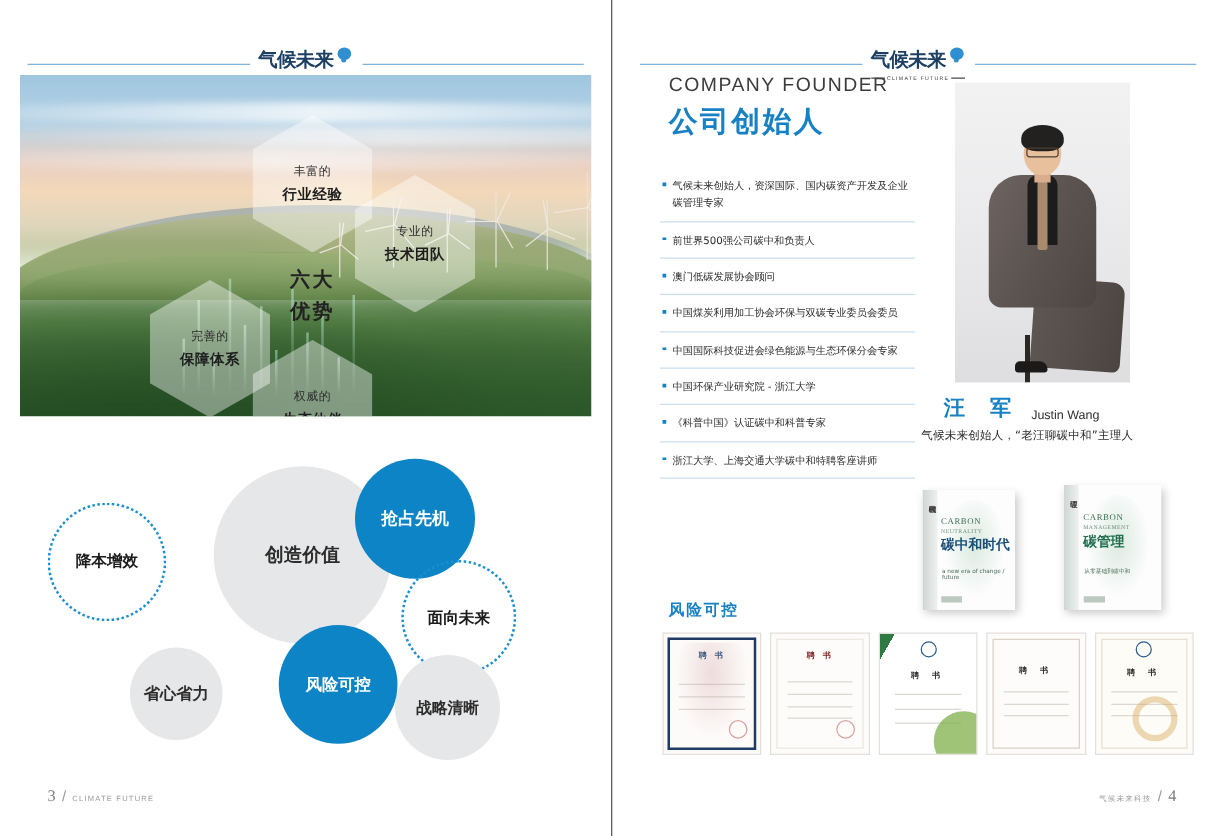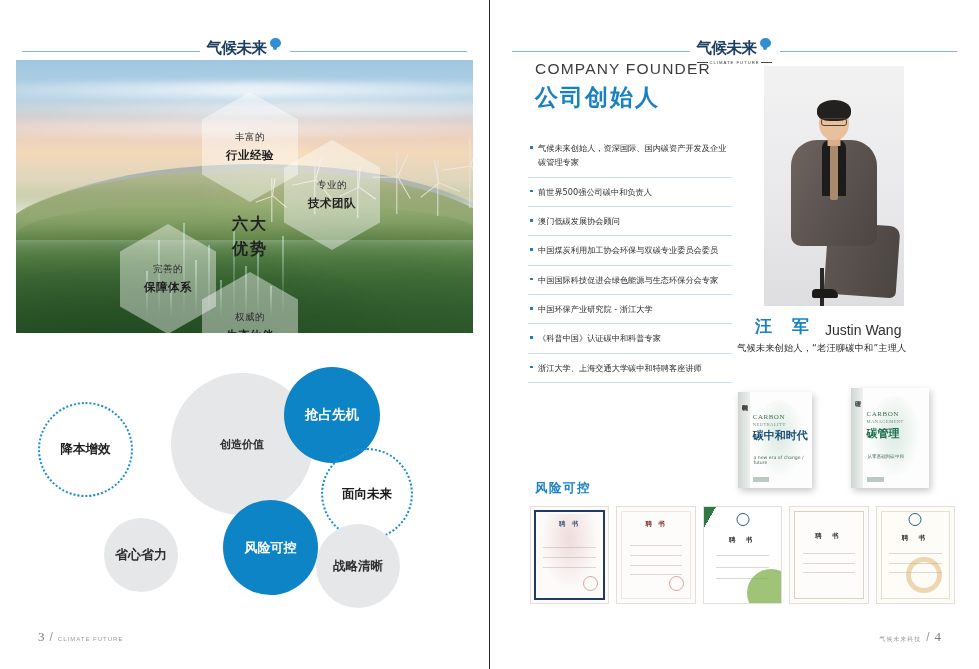--- a/index.html
+++ b/index.html
@@ -173,21 +173,21 @@
   .p-legs { position: absolute; left: 44%; top: 66%; width: 72px; height: 30%;
             background: linear-gradient(100deg,#5f5753,#4b4542); border-radius: 16px 10px 6px 6px;
             transform: rotate(4deg); }
   .p-stool{ position: absolute; left: 40%; top: 84%; width: 4px; height: 16%; background: #2a2724; }
   .p-shoe { position: absolute; left: 34%; top: 93%; width: 26px; height: 9px;
             background: #1c1a18; border-radius: 6px 10px 4px 4px; }
 
   .nm { position: absolute; left: 755px; top: 315px; display: flex; align-items: flex-end; gap: 9px; }
   .nm .cn { font-size: 17px; font-weight: 700; color: #1881c4; letter-spacing: 7px;
             font-family: "DejaVu Sans", sans-serif; }
-  .nm .en { font-size: 14px; color: #2f2f2f; }
+  .nm .en { font-size: 10px; color: #2f2f2f; }
   .nm-sub { position: absolute; left: 737px; top: 342px; font-size: 9.2px; color: #2b2b2b;
             font-family: "DejaVu Sans", sans-serif; letter-spacing: .2px; }
 
   .books { position: absolute; left: 738px; top: 388px; width: 215px; height: 105px; }
   .book { position: absolute; background: #fdfdfd; box-shadow: 2px 3px 7px rgba(0,0,0,.22);
           overflow: hidden; }
   .book .spine-dk { position: absolute; left: 0; top: 0; width: 12px; height: 100%;
                     background: linear-gradient(to right,#cfd6d2,#eef1ef); }
   .book .leaf { position: absolute; left: 22%; top: 8%; width: 68%; height: 84%;
                 background: radial-gradient(ellipse at 50% 45%, rgba(140,190,160,.30), rgba(140,190,160,0) 68%);
@@ -362,21 +362,21 @@
         <div class="hex center" style="left:186px; top:122px;">
           <span>六大</span>
           <span>优势</span>
         </div>
       </div>
     </div>
 
     <div class="bubbles">
 
       <div class="bub grey" style="left:155px; top:13px; width:142px; height:142px;">
-        <b style="font-size:11px;">创造价值</b>
+        <b style="font-size:15px;">创造价值</b>
       </div>
 
       <div class="bub dotted" style="left:22px; top:42px; width:95px; height:95px;">
         <b style="font-size:12.5px;">降本增效</b>
       </div>
 
 
       <div class="bub blue" style="left:268px; top:7px; width:96px; height:96px;">
         <b style="font-size:13.5px;">抢占先机</b>
       </div>

